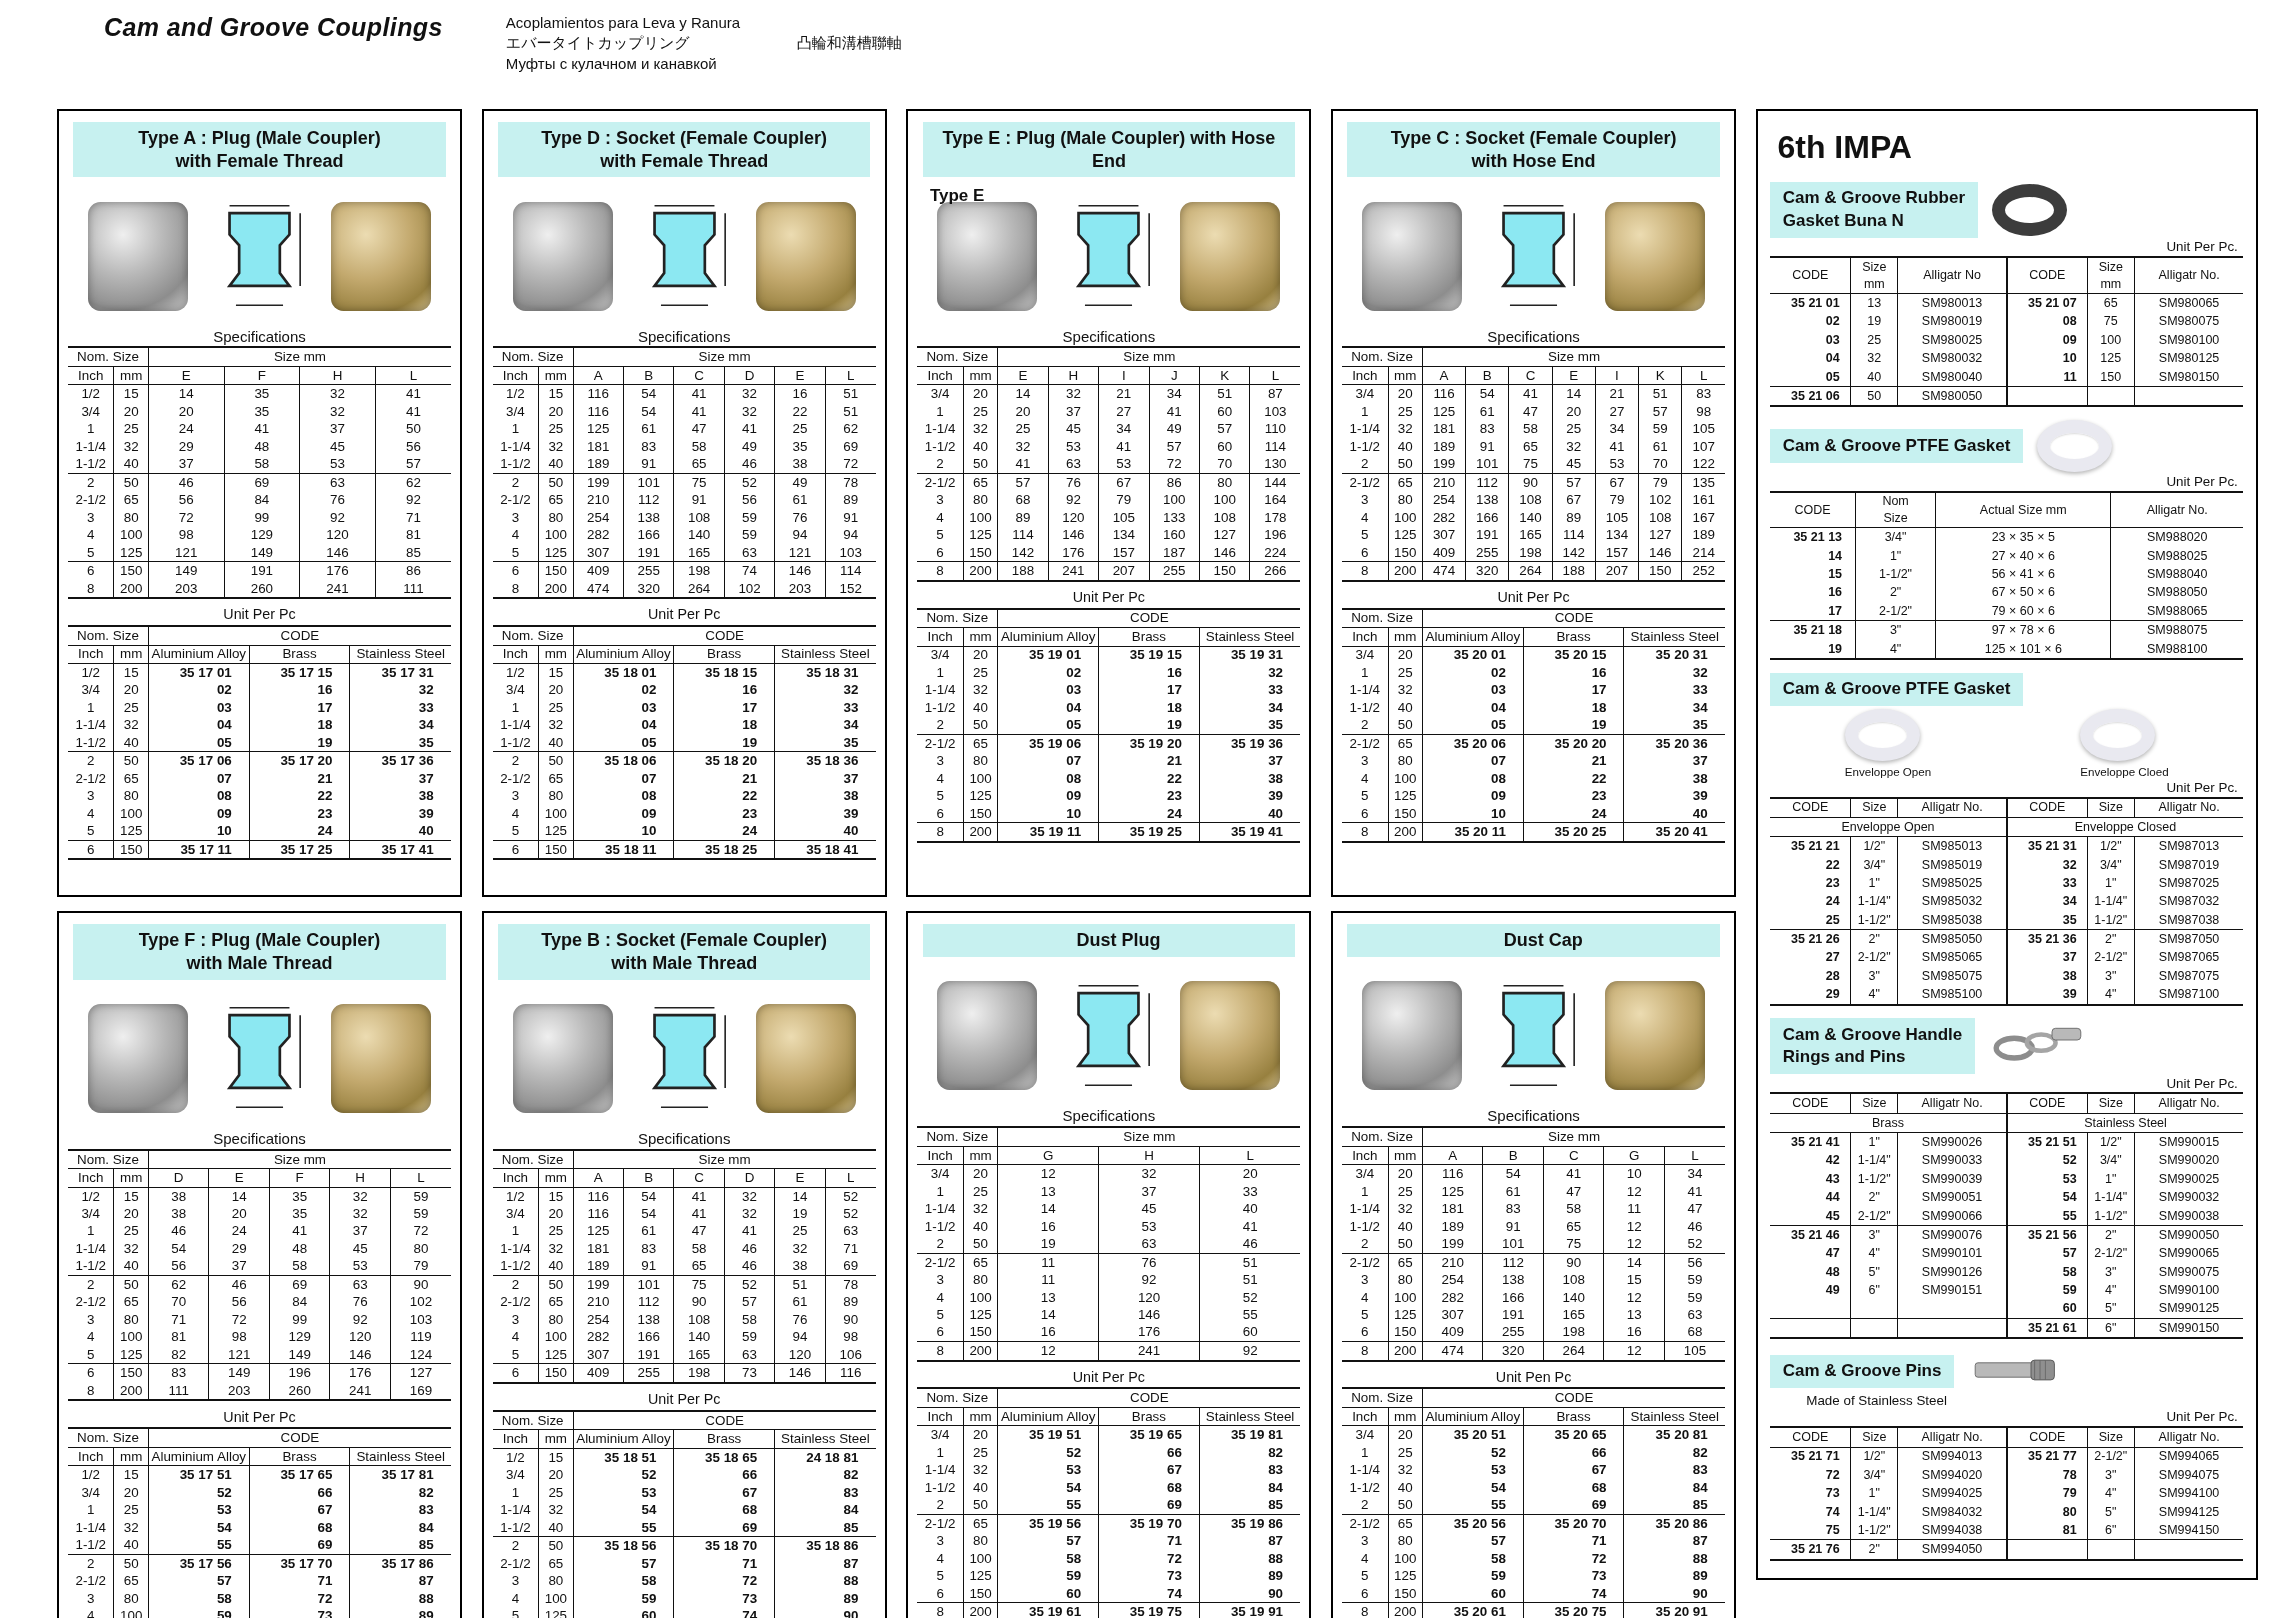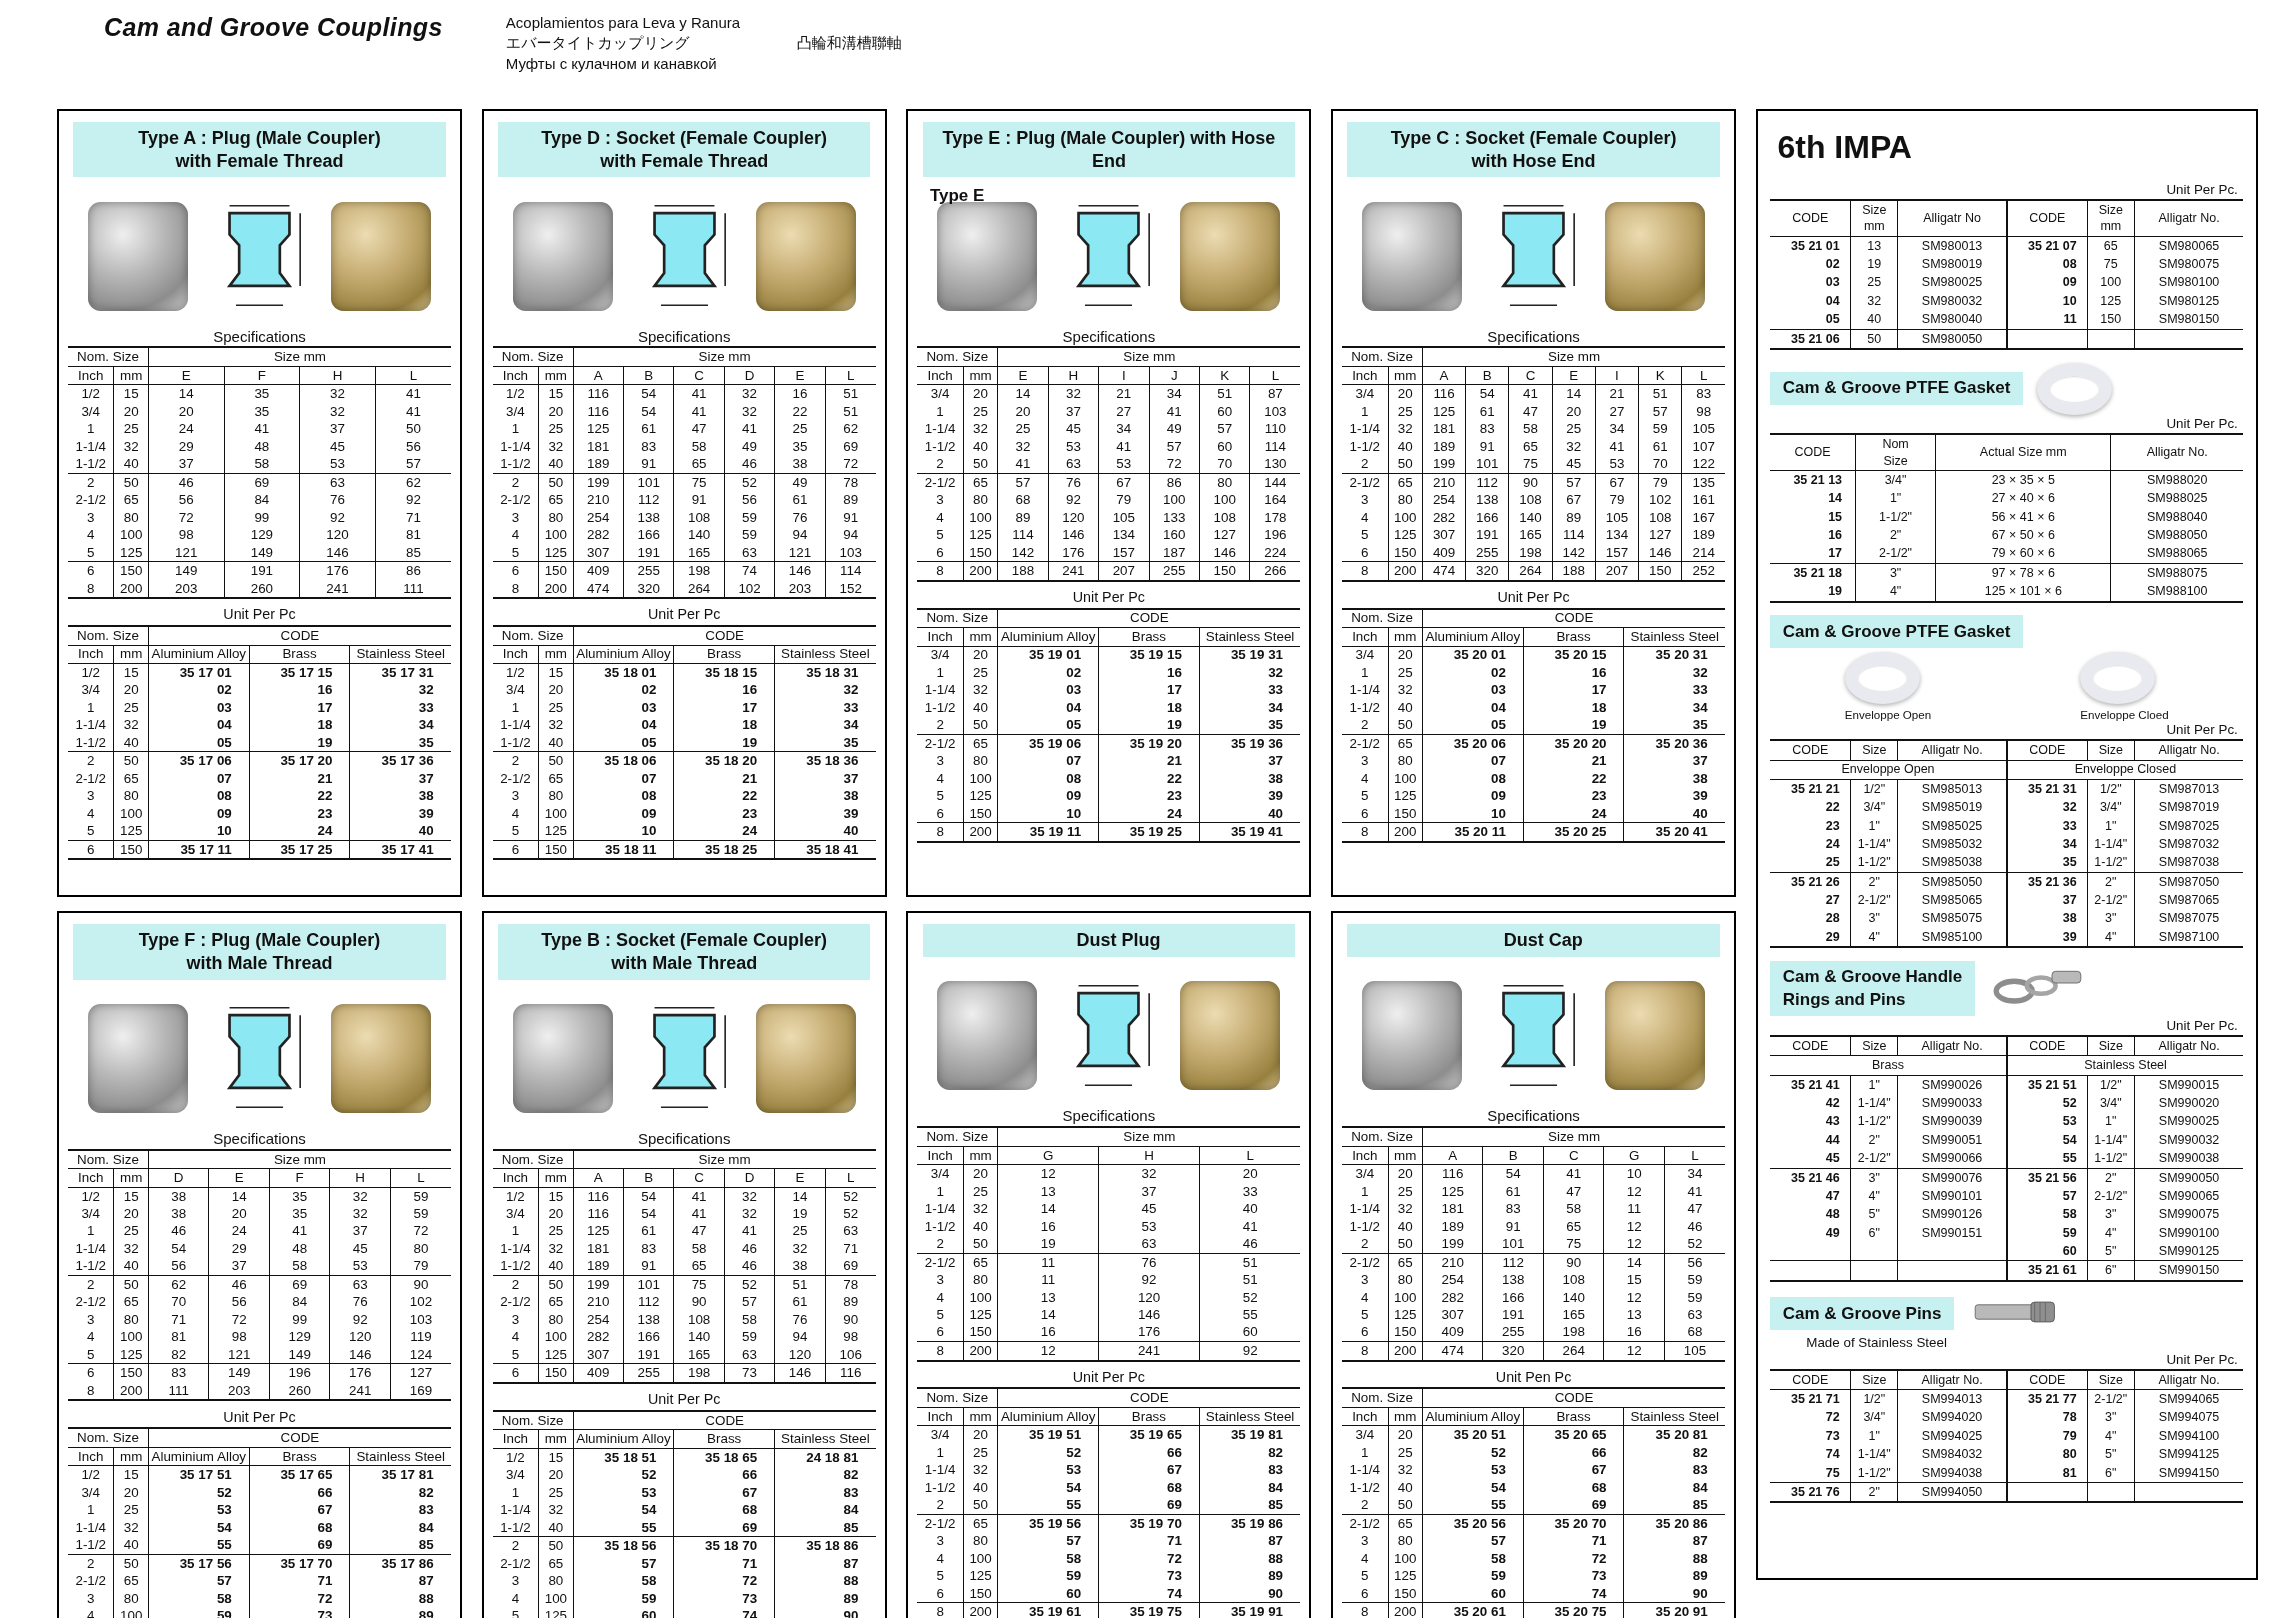--- a/index.html
+++ b/index.html
@@ -2172,20 +2172,27 @@
               <td><span class="cspan">35 20 75</span></td>
               <td><span class="cspan">35 20 91</span></td>
             </tr>
           </tbody>
         </table>
       </section>
     </div>
   <aside class="sidebar" id="sidebar">
     <div class="impa">6th IMPA</div>
   <div class="section">
+        <div class="secheadrow">
+          <div class="secbar">
+            <div>Cam &amp; Groove Rubber</div>
+            <div>Gasket Buna N</div>
+          </div>
+          <div class="ring"></div>
+        </div>
         <div class="sunit">Unit Per Pc.</div>
         <table class="ctable">
           <colgroup>
             <col style="width: 17%;">
             <col style="width: 10%;">
             <col style="width: 23%;">
             <col style="width: 17%;">
             <col style="width: 10%;">
             <col style="width: 23%;">
           </colgroup>

